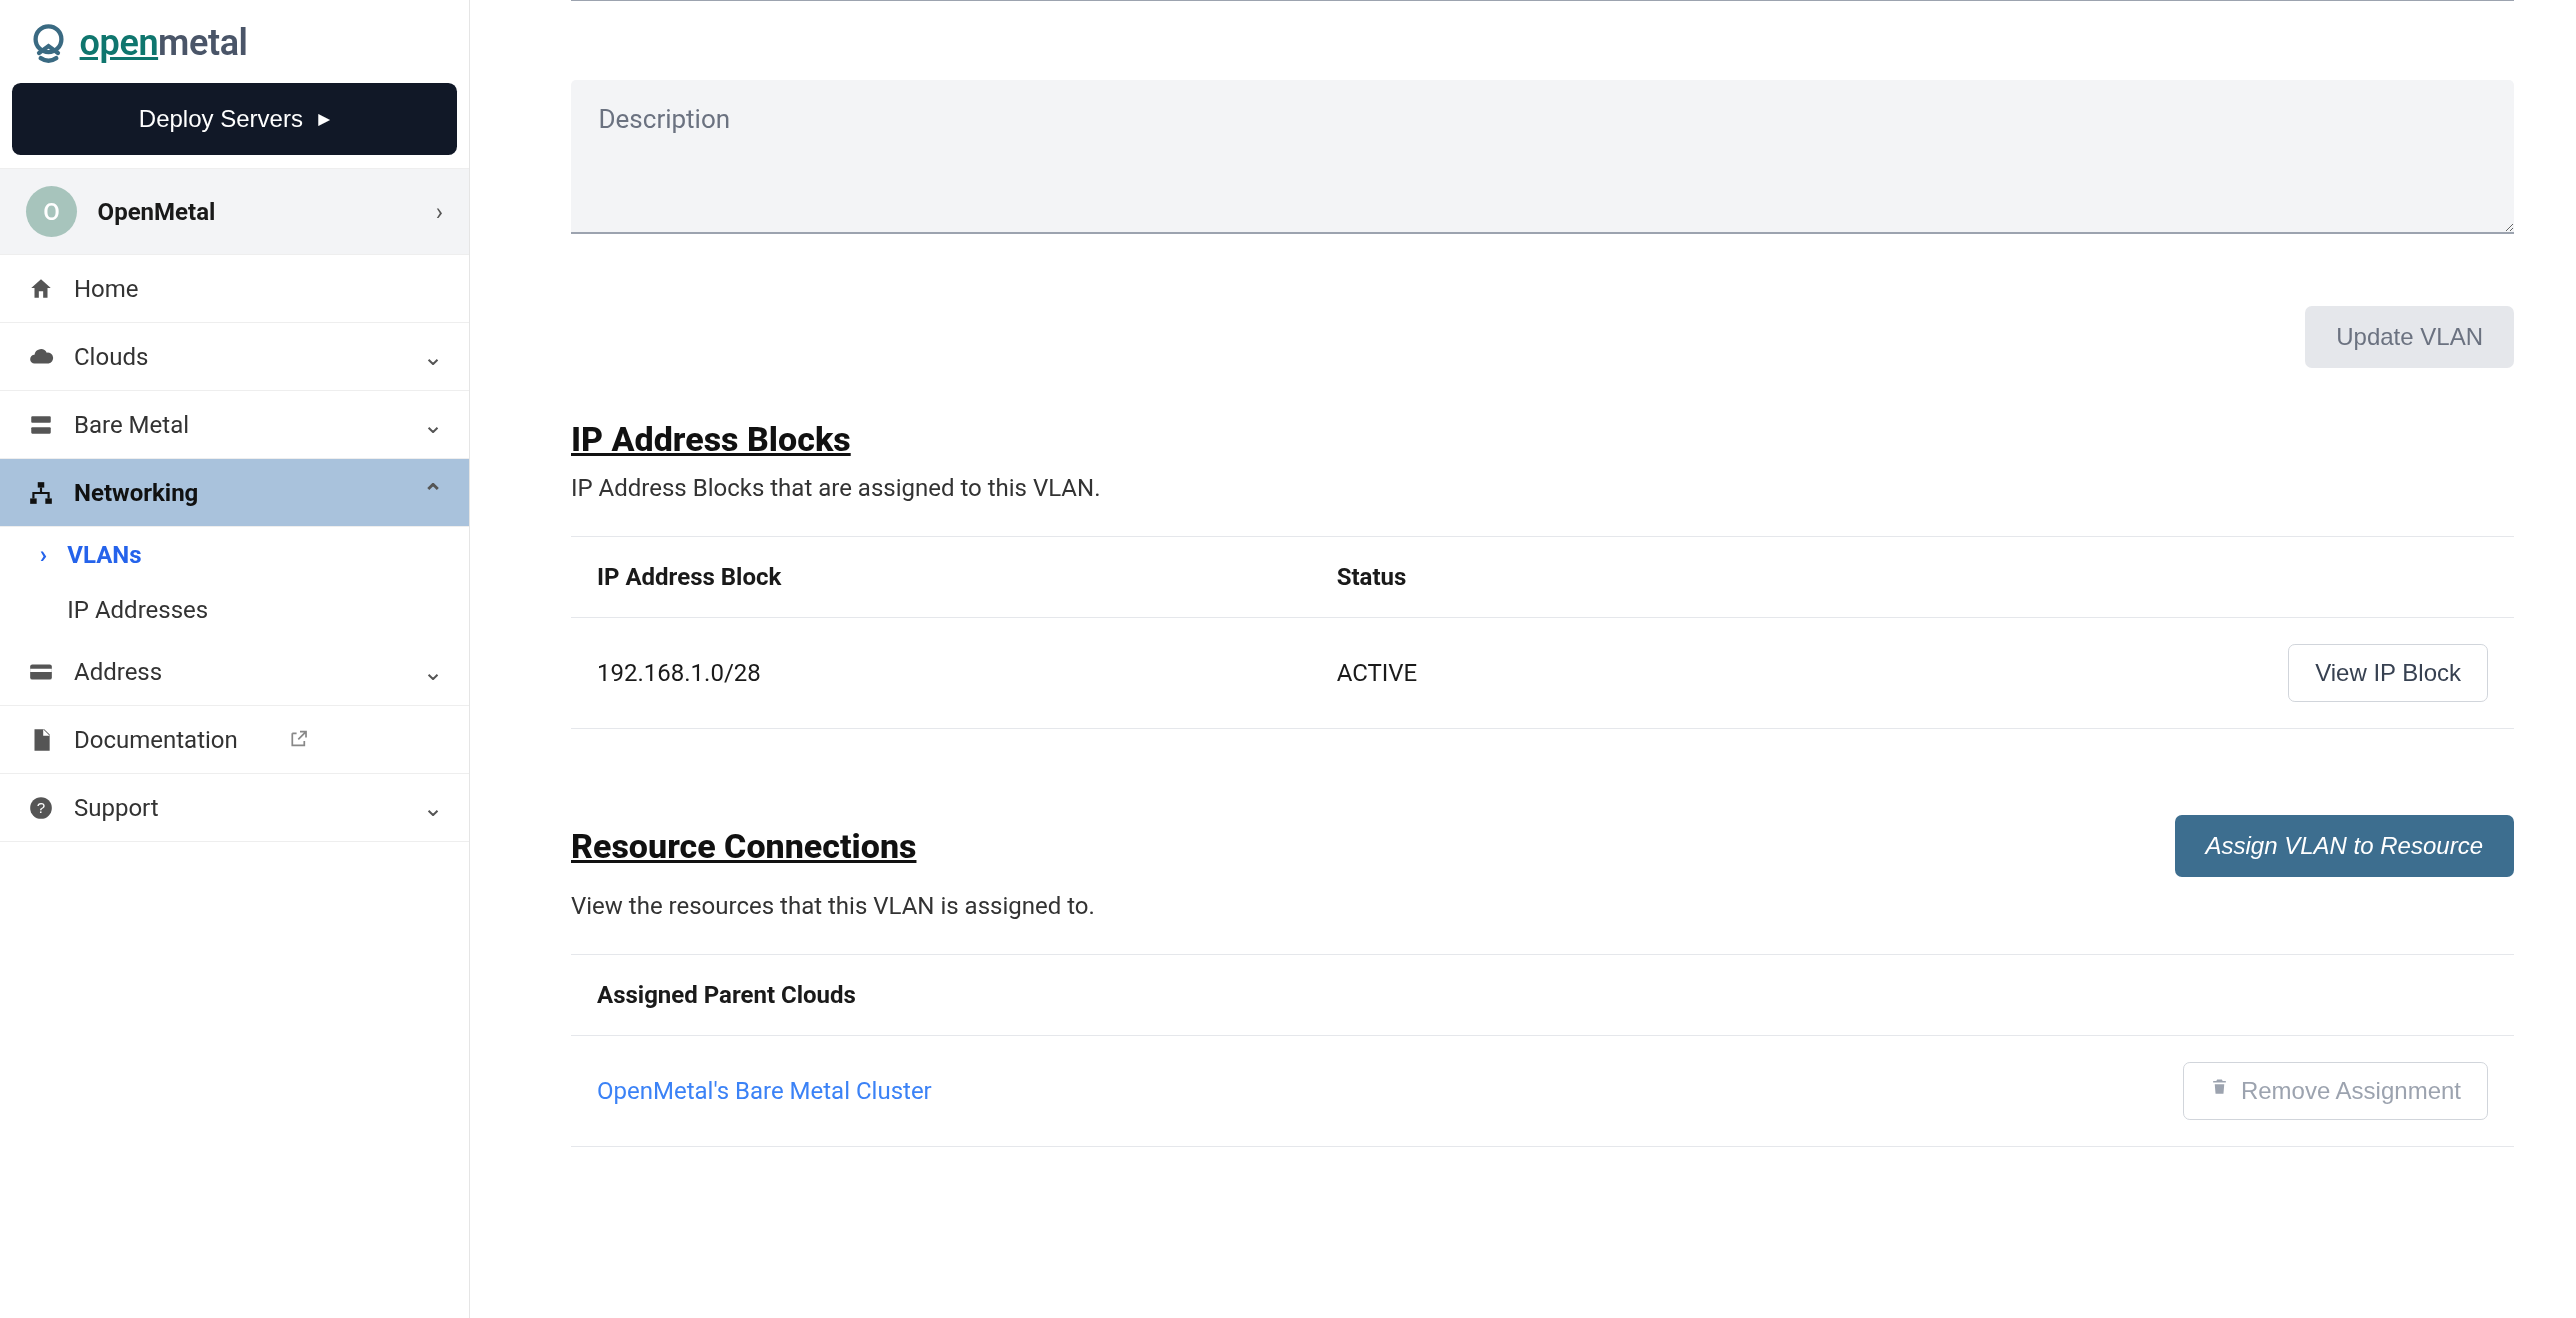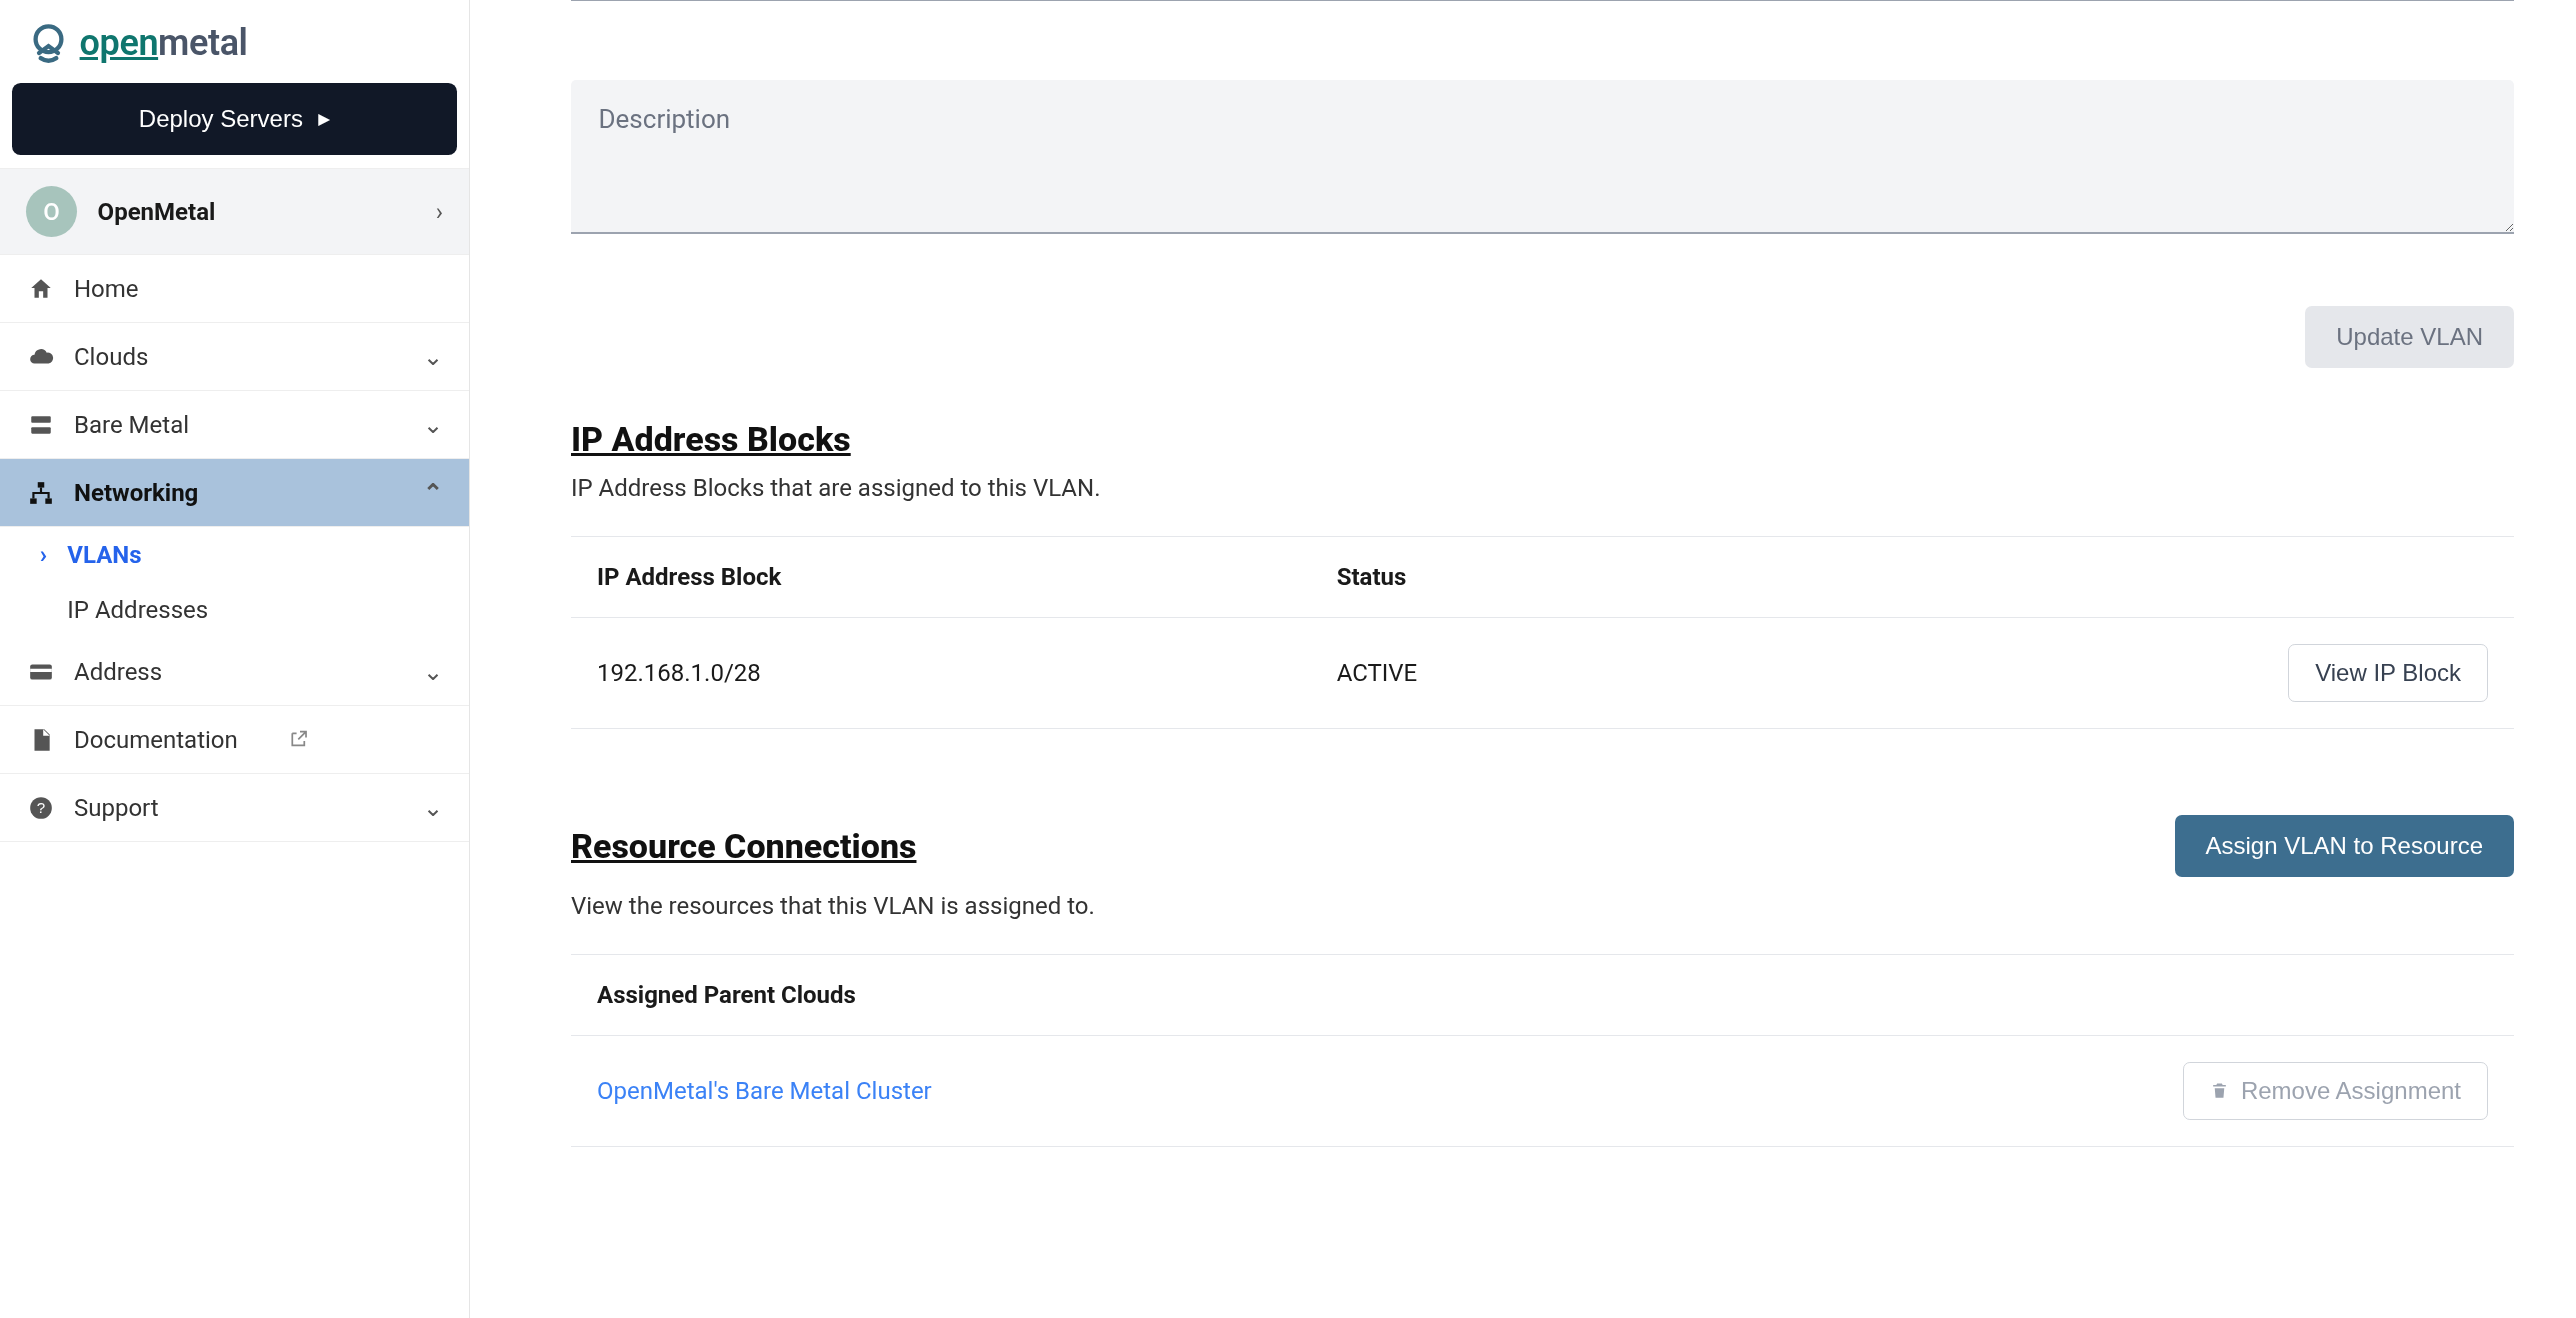--- a/index.html
+++ b/index.html
@@ -168,38 +168,38 @@
   cursor: pointer;
 }
 .btn-ghost {
   background: #fff;
   border: 1.7px solid #d1d5db;
   border-radius: 6.9px;
   padding: 13.7px 26px;
   font-size: 24px;
   color: #9ca3af;
   display: inline-flex;
-  align-items: center;
   gap: 12px;
   cursor: pointer;
 }
 .section-head-row {
   display: flex;
   align-items: center;
   justify-content: space-between;
   margin-top: 86px;
 }
 .btn-primary {
   background: #3d6e8f;
   color: #fff;
   border: none;
   border-radius: 6.9px;
   padding: 17px 31px;
   font-size: 24px;
   cursor: pointer;
+  font-style: italic;
 }
 .link { color: #3b82f6; cursor: pointer; }
 .trash-icon { width:19px; height:19px; display:inline-block; }
 svg { display:block; }
 </style>
 </head>
 <body>
 
 <div class="app">
   <aside class="sidebar">

